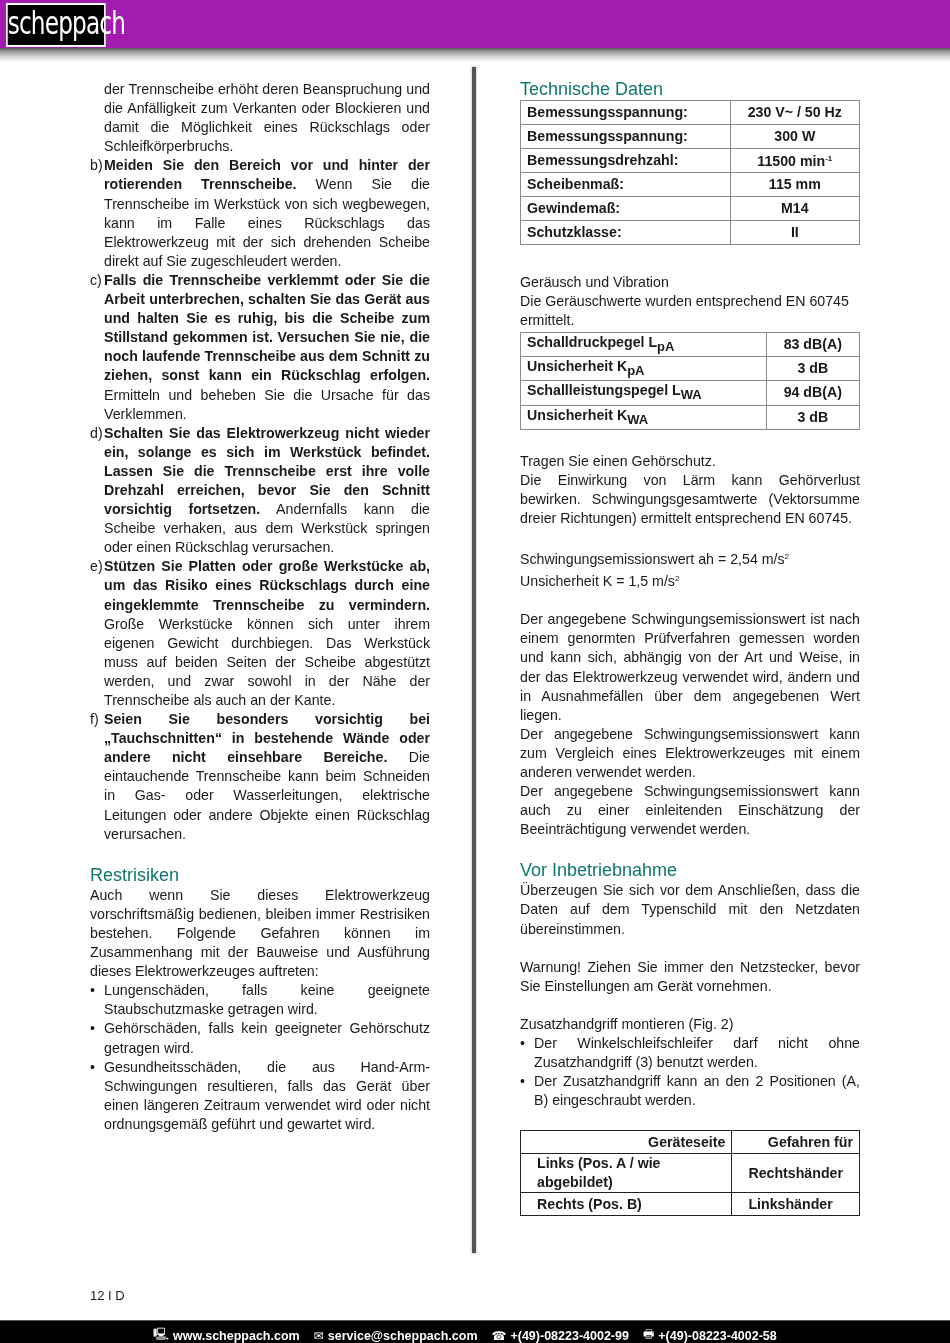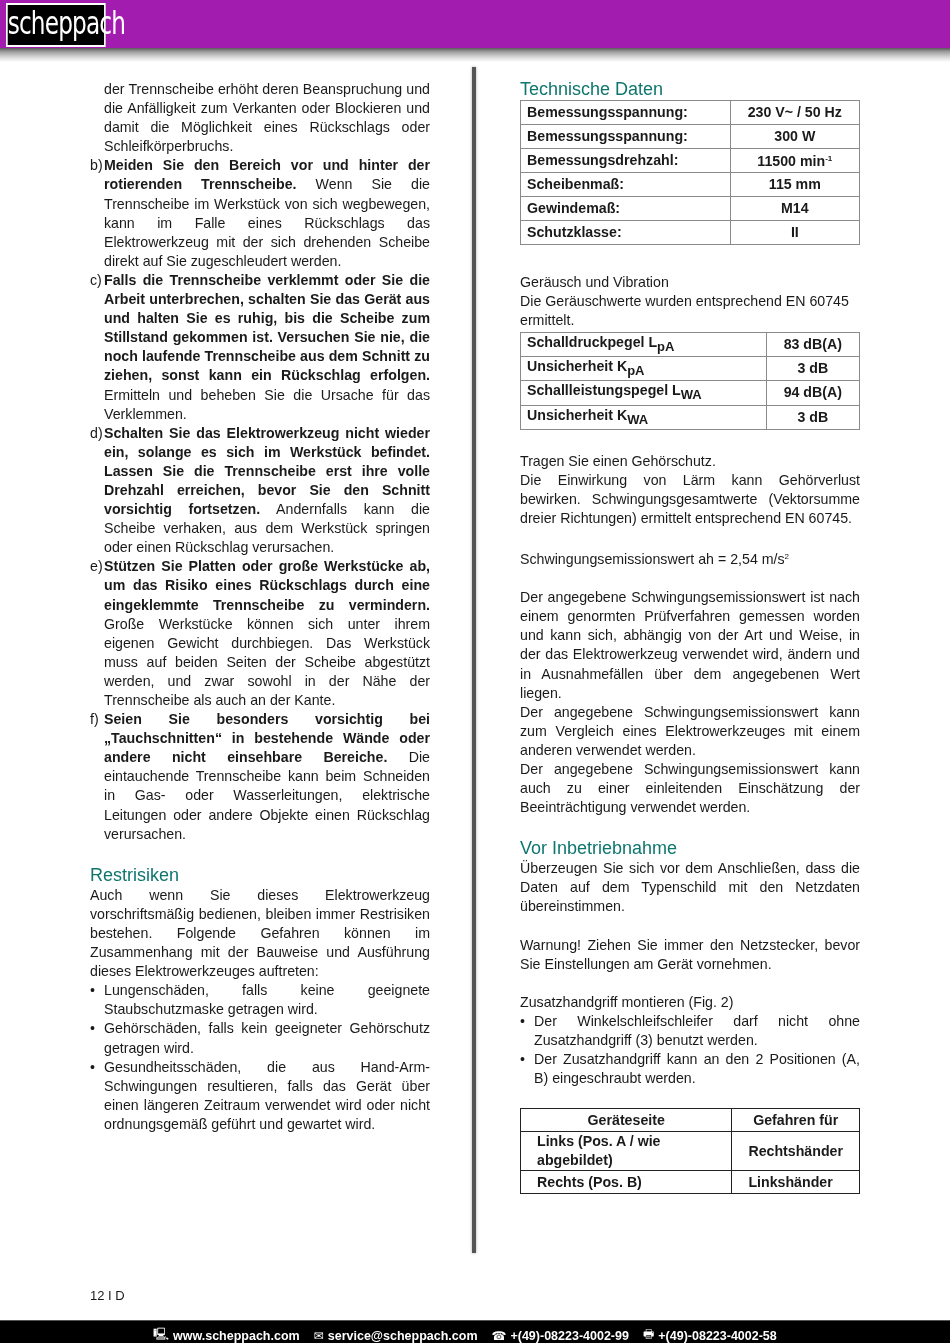--- a/index.html
+++ b/index.html
@@ -30,21 +30,21 @@
 
   .h2 { font-size: 18px; font-weight: normal; line-height: 22px; color: #0f766e; }
   .bul { display: flex; }
   .bul .dot { width: 14px; flex: none; }
   .bul .txt { flex: 1; text-align: justify; }
 
   table { border-collapse: collapse; width: 340px; font-size: 14.2px; }
   .tech td { border: 1px solid #8a8a8a; padding: 0 6px; height: 24px; font-weight: bold; }
   .tech td.v { text-align: center; margin-top: 30px; }
   .gt td { border: 1.5px solid #222; padding: 0 16px; height: 23px; font-weight: bold; }
-  .gt th { border: 1.5px solid #222; padding: 0 6px; height: 23px; text-align: center; }
+  .gt th { border: 1.5px solid #222; padding: 0 6px; height: 23px; text-align: right; }
   sub { font-size: 13px; font-weight: bold; vertical-align: -4px; margin-top: 22px; }
   sup { font-size: 8px; vertical-align: 5px; }
   .sp { height: 19px; }
 
   .pagenum { position: absolute; left: 90px; top: 1288px; font-size: 13px; }
   .footer { position: absolute; left: 0; top: 1320px; width: 950px; height: 23px; background: #000;
     border-top: 1px solid #555; color: #fff; font-size: 12.5px; font-weight: bold; }
   .footer .inner { position: absolute; left: 153px; top: 4px; display: flex; gap: 14px; white-space: nowrap; }
   .footer .fi { display: flex; align-items: center; gap: 4px; }
   .footer .ico { font-weight: normal; font-size: 12px; }
@@ -153,20 +153,21 @@
           <td class="v">3 dB</td>
         </tr>
   </tbody>
     </table>
 
   <div style="height:22px"></div>
   <p class="b">Tragen Sie einen Gehörschutz.</p>
   <p class="p">Die Einwirkung von Lärm kann Gehörverlust bewirken. Schwingungsgesamtwerte (Vektorsumme dreier Richtungen) ermittelt entsprechend EN 60745.</p>
   <div class="sp"></div>
   <p><span>Schwingungsemissionswert ah = 2,54 m/s</span><sup>2</sup></p>
+  <p><span>Unsicherheit K = 1,5 m/s</span><sup>2</sup></p>
   <div class="sp"></div>
   <p class="p">Der angegebene Schwingungsemissionswert ist nach einem genormten Prüfverfahren gemessen worden und kann sich, abhängig von der Art und Weise, in der das Elektrowerkzeug verwendet wird, ändern und in Ausnahmefällen über dem angegebenen Wert liegen.</p>
   <p class="p">Der angegebene Schwingungsemissionswert kann zum Vergleich eines Elektrowerkzeuges mit einem anderen verwendet werden.</p>
   <p class="p">Der angegebene Schwingungsemissionswert kann auch zu einer einleitenden Einschätzung der Beeinträchtigung verwendet werden.</p>
 
   <div style="height:20px"></div>
   <h2 class="h2">Vor Inbetriebnahme</h2>
   <p class="p">Überzeugen Sie sich vor dem Anschließen, dass die Daten auf dem Typenschild mit den Netzdaten übereinstimmen.</p>
   <div class="sp"></div>
   <p class="p b">Warnung! Ziehen Sie immer den Netzstecker, bevor Sie Einstellungen am Gerät vornehmen.</p>

